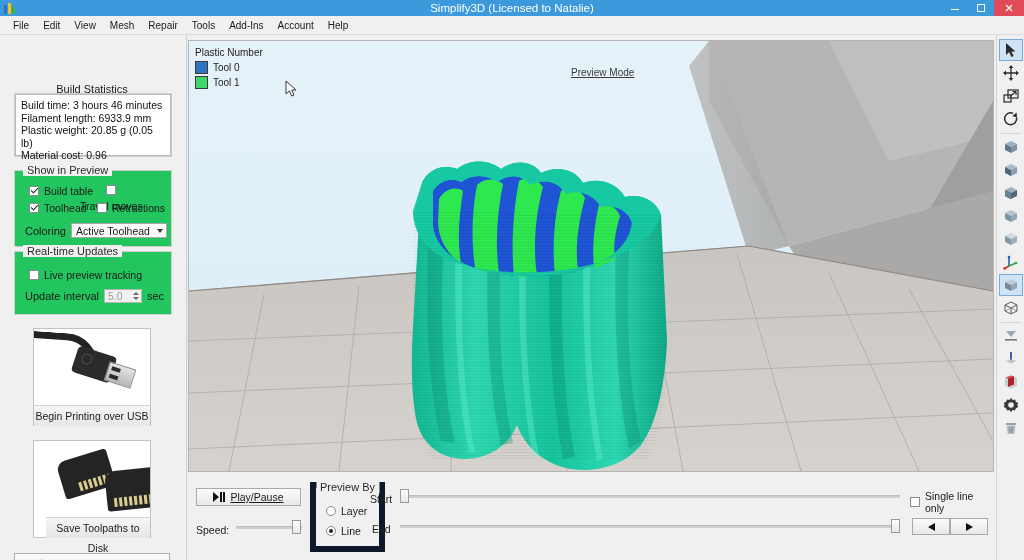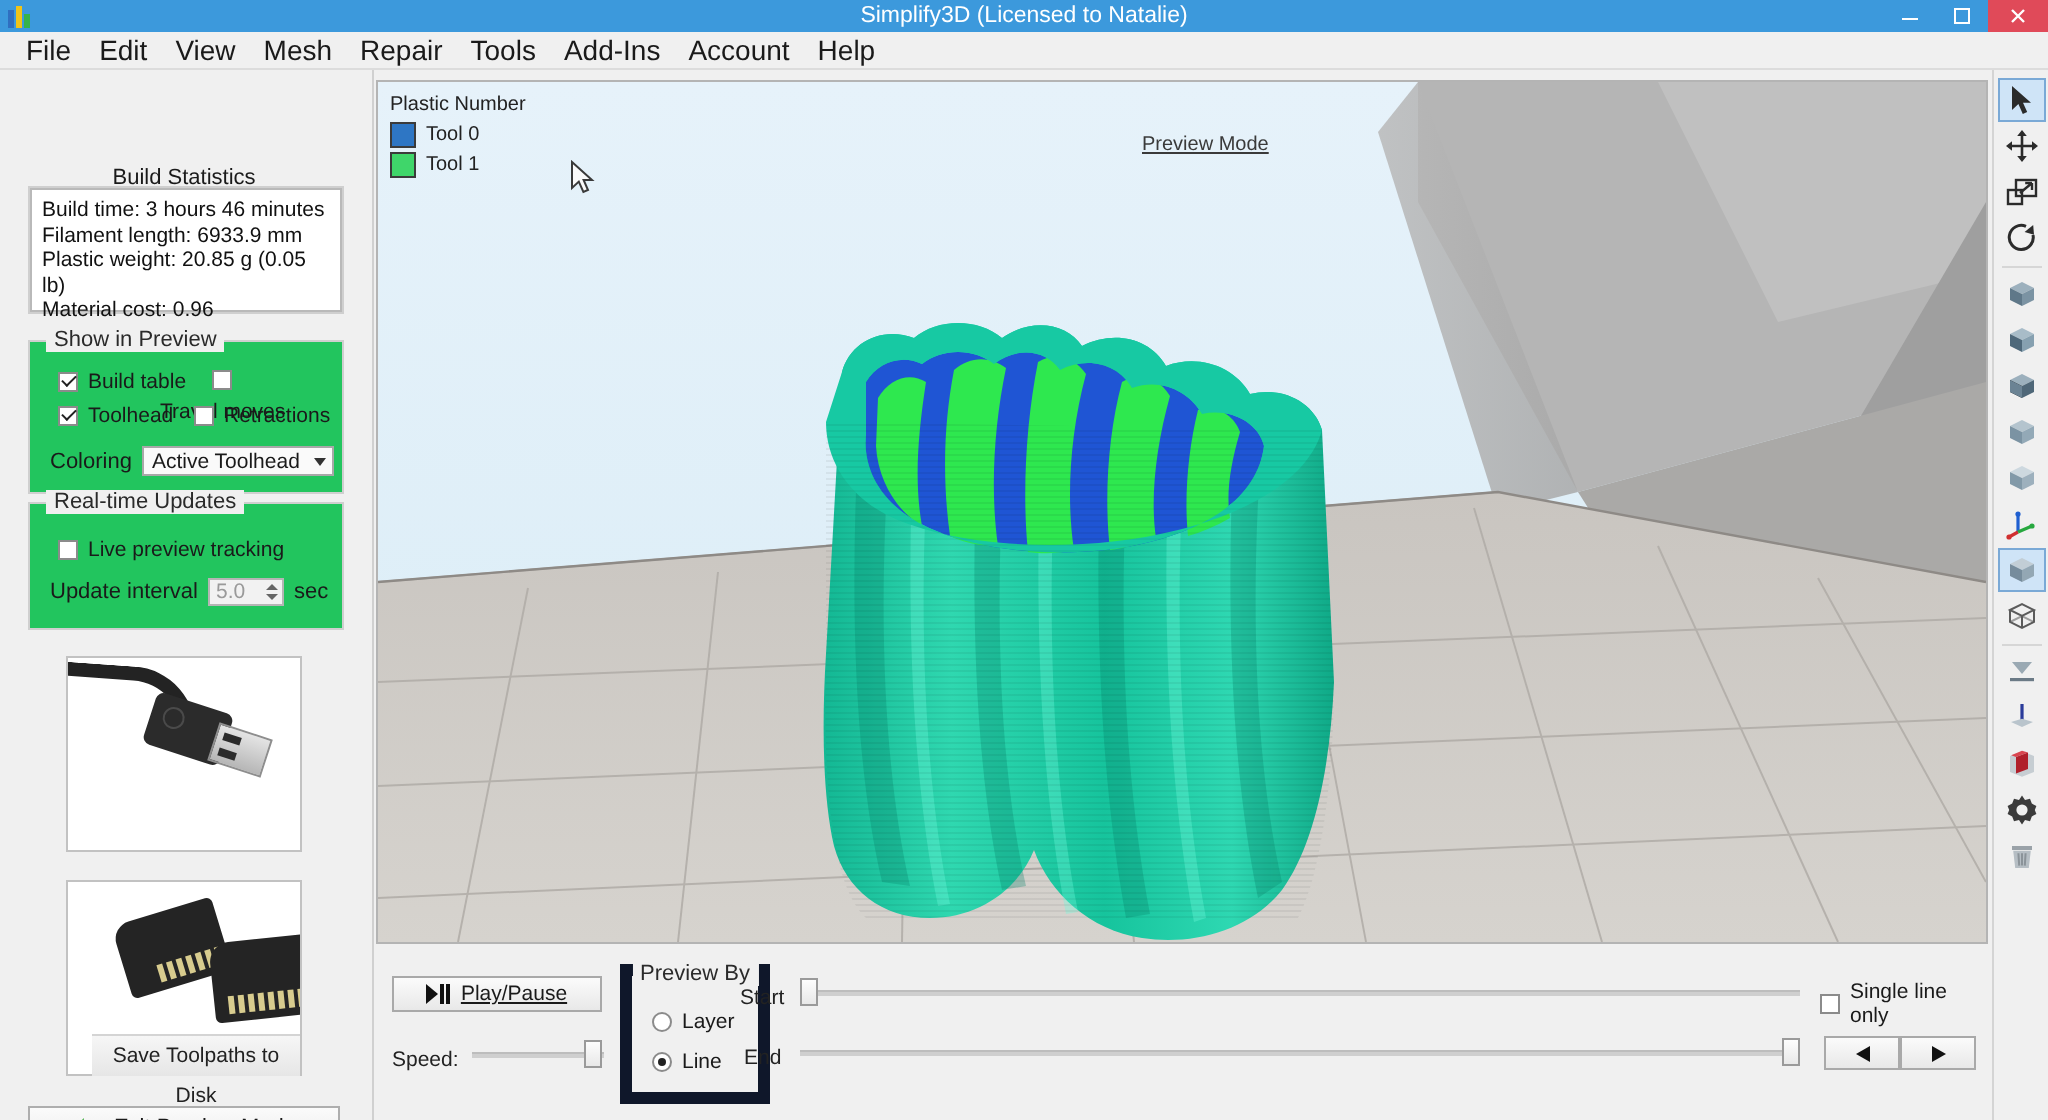--- a/index.html
+++ b/index.html
@@ -31,21 +31,21 @@
     color:#fff;font-size:10px;line-height:1;}
   .tb-btn.close{background:#e04a59;width:30px;}
   .tb-btn svg{display:block;}
 
   
   .menubar{
     position:absolute;left:0;top:16px;width:1024px;height:18px;
     background:#f0f0f0;display:flex;align-items:center;padding-left:6px;
     border-bottom:1px solid #dcdcdc;
   }
-  .menu-item{padding:14px 7px;font-size:14px;color:#1a1a1a;cursor:default;}
+  .menu-item{padding:14px 7px;font-size:10px;color:#1a1a1a;cursor:default;}
 
   
   .leftpanel{
     position:absolute;left:0;top:35px;width:186px;height:525px;
     background:#f0f0f0;border-right:1px solid #d0d0d0;
   }
   .group{
     position:absolute;border:1px solid #cfcfcf;background:#22c55e;
   }
   .group-title{
@@ -299,20 +299,21 @@
 
     <div class="imgbtn" id="btn-usb">
       <div class="pic">
         <div class="usb-cable"></div>
         <div class="usb-body"></div>
         <div class="usb-metal">
             <i class="a"></i>
             <i class="b"></i>
           </div>
       </div>
+      <div class="cap">Begin Printing over USB</div>
     </div>
 
     <div class="imgbtn" id="btn-sd">
       <div class="pic">
         <div class="sd" id="sd1">
             <span class="pins">
               <b></b>
               <b></b>
               <b></b>
               <b></b>

